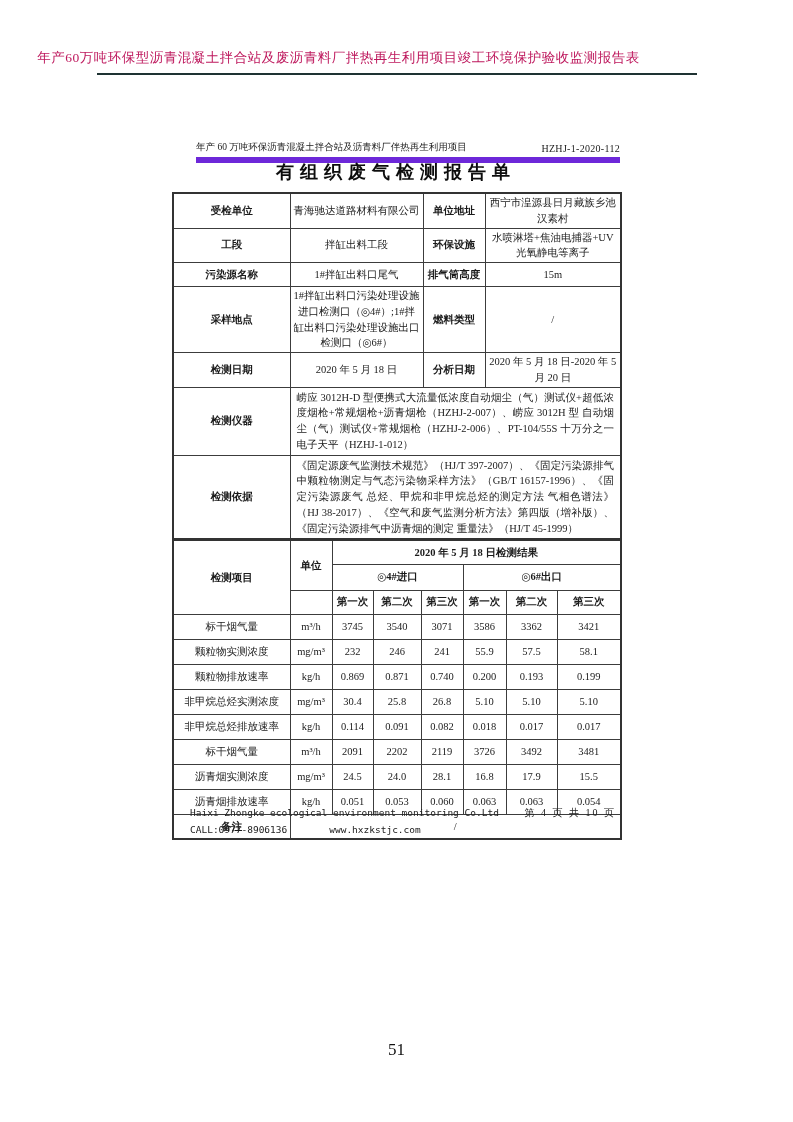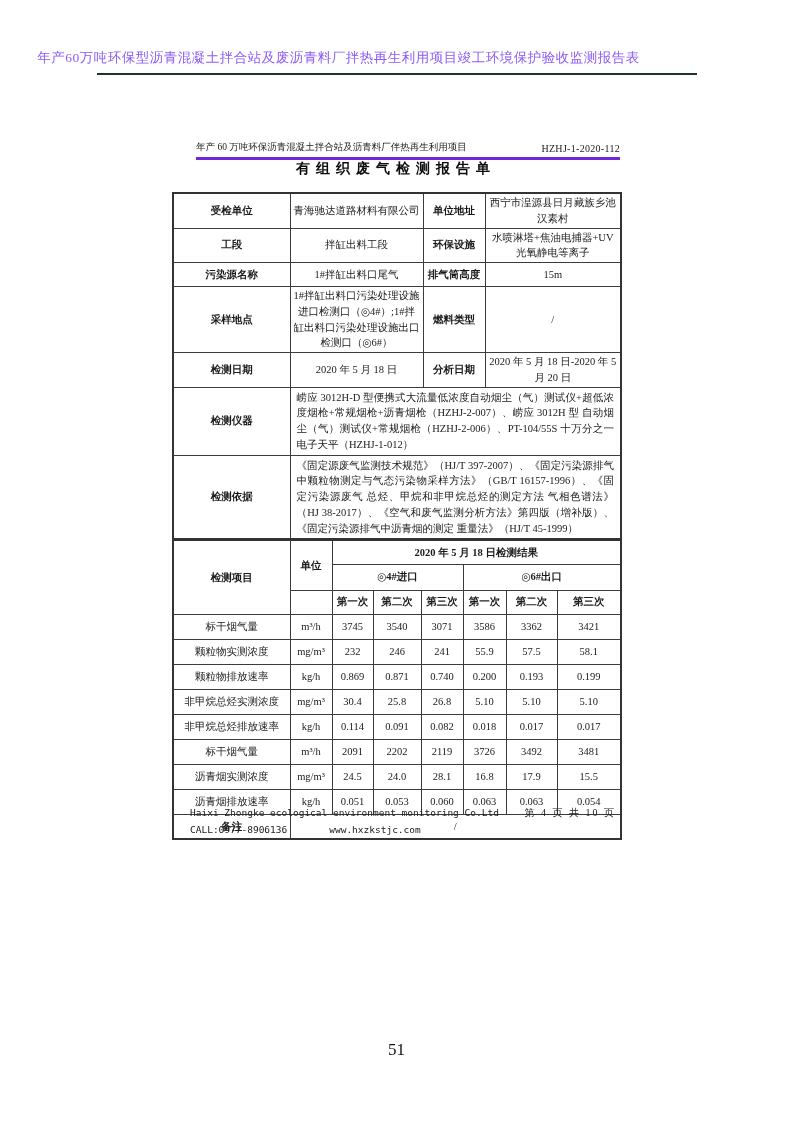--- a/index.html
+++ b/index.html
@@ -9,41 +9,41 @@
     position: relative;
     font-family: "Liberation Serif", "DejaVu Serif", serif;
     color: #1c1c1c;
     overflow: hidden;
   }
 
   
   .doc-header {
     position: absolute; top: 49px; left: 0; width: 677px;
     text-align: center; font-size: 13.5px; letter-spacing: 0.5px;
-    color: #8b5cf6;
+    color: #be185d;
   }
   .doc-header-rule {
     position: absolute; top: 73px; left: 97px; width: 600px;
     border-top: 2px solid #1e3232;
   }
 
   
   .inner-header {
     position: absolute; top: 141px; left: 196px; width: 424px;
     display: flex; justify-content: space-between; align-items: flex-end;
-    border-bottom: 3px solid #6d28d9;
+    border-bottom: 6px solid #6d28d9;
     padding-bottom: 3px;
     font-size: 9.5px; color: #222;
   }
   .inner-header .code { font-size: 10px; letter-spacing: 0.3px; text-align: right; }
 
   
   .report-title {
     position: absolute; top: 160px; left: 172px; width: 448px;
-    text-align: center; font-size: 14px; font-weight: bold;
+    text-align: center; font-size: 18px; font-weight: bold;
     letter-spacing: 6px; color: #0d0d0d;
   }
 
   
   .tables {
     position: absolute; top: 192px; left: 172px; width: 472px;
   }
   table {
     border-collapse: collapse; width: 448px; table-layout: fixed;
   }

